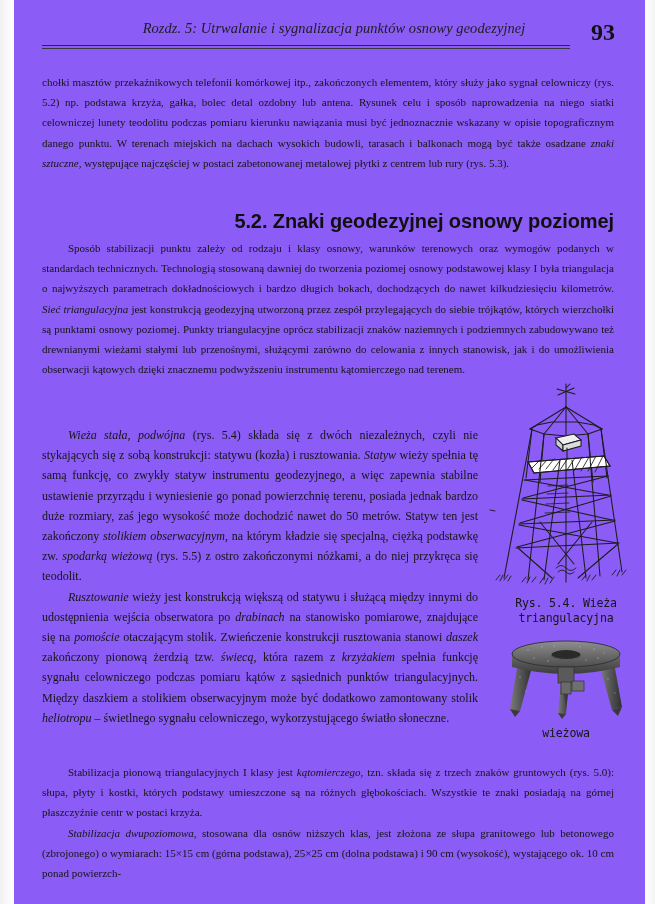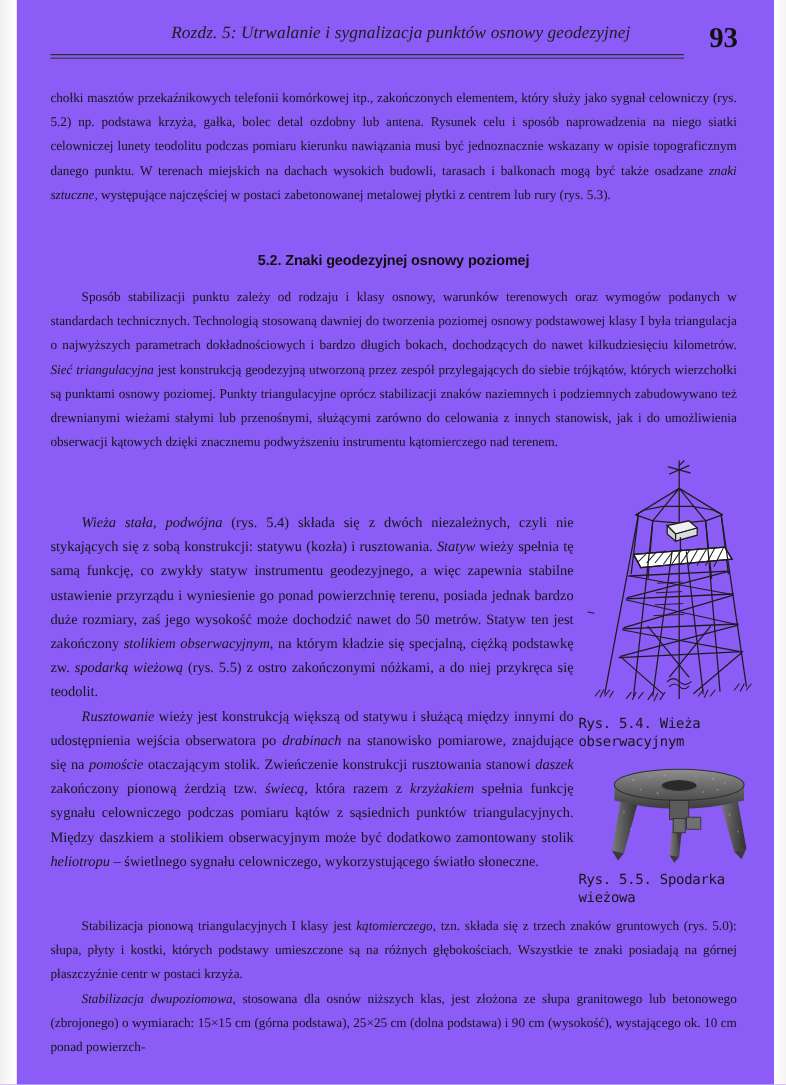--- a/index.html
+++ b/index.html
@@ -92,24 +92,24 @@
   .indent { text-indent: 26px; }
   em, .it { font-style: italic; }
 
   
   #para1  { top: 72px;  }
   #sect-heading {
     position: absolute;
     left: 42px;
     width: 572px;
     top: 210px;
-    text-align: center;
+    text-align: right;
     font-family: "Liberation Sans", "DejaVu Sans", sans-serif;
     font-weight: bold;
-    font-size: 12px;
+    font-size: 20px;
     letter-spacing: -0.1px;
     color: #101010;
   }
   #para2  { top: 238px; }
 
   
   #wrapcol {
     position: absolute;
     left: 42px;
     top: 425px;
@@ -119,21 +119,21 @@
     text-align: justify;
     color: #151515;
   }
   #wrapcol p { margin: 0; }
 
   #para5 { top: 762px; }
 
   
   .figure {
     position: absolute;
-    text-align: left;
+    text-align: center;
   }
   .figcaption {
     font-family: "DejaVu Sans Mono", "Liberation Mono", monospace;
     font-size: 11.6px;
     line-height: 14.5px;
     color: #161616;
     letter-spacing: -0.2px;
   }
 
   #fig-tower {
@@ -271,21 +271,21 @@
             <path d="M130 193 l4 -5 M135 194 l3 -6 M140 193 l4 -5"></path>
             <path d="M74 186 q5 -5 10 0 q5 5 10 0"></path>
             <path d="M76 190 q4 -4 8 0 q4 4 8 0"></path>
           </g>
           <path d="M8 128 l5 1" stroke-width="0.9"></path>
         </g>
       </svg>
     </div>
     <div class="figcaption">
       <div>Rys. 5.4. Wieża</div>
-      <div>obserwacyjnym</div>
+      <div>triangulacyjna</div>
     </div>
   </div>
 
   <div class="figure" id="fig-spodarka">
     <div class="art">
       <svg viewBox="0 0 168 86" width="168" height="86" xmlns="http://www.w3.org/2000/svg">
         <defs>
           <linearGradient id="gTop" x1="0" y1="0" x2="0" y2="1">
             <stop offset="0%" stop-color="#8f8f8f"></stop>
             <stop offset="55%" stop-color="#6a6a6a"></stop>
@@ -335,21 +335,20 @@
           <circle cx="104" cy="23" r="0.9"></circle>
             <circle cx="116" cy="21" r="1"></circle>
           <circle cx="38" cy="40" r="0.9"></circle>
             <circle cx="44" cy="54" r="0.8"></circle>
           <circle cx="126" cy="42" r="0.9"></circle>
             <circle cx="133" cy="56" r="0.8"></circle>
         </g>
       </svg>
     </div>
     <div class="figcaption">
-      <div>Rys. 5.5. Spodarka</div>
       <div>wieżowa</div>
     </div>
   </div>
 
   <div class="col" id="para5">
     <p class="indent"><span>Stabilizacja pionową triangulacyjnych I klasy jest </span><span class="it">kątomierczego</span><span>, tzn. składa się z trzech znaków gruntowych (rys. 5.0): słupa, płyty i kostki, których podstawy umieszczone są na różnych głębokościach. Wszystkie te znaki posiadają na górnej płaszczyźnie centr w postaci krzyża.</span></p>
     <p class="indent"><span class="it">Stabilizacja dwupoziomowa</span><span>, stosowana dla osnów niższych klas, jest złożona ze słupa granitowego lub betonowego (zbrojonego) o wymiarach: 15×15 cm (górna podstawa), 25×25 cm (dolna podstawa) i 90 cm (wysokość), wystającego ok. 10 cm ponad powierzch-</span></p>
   </div>
 
 </div>

